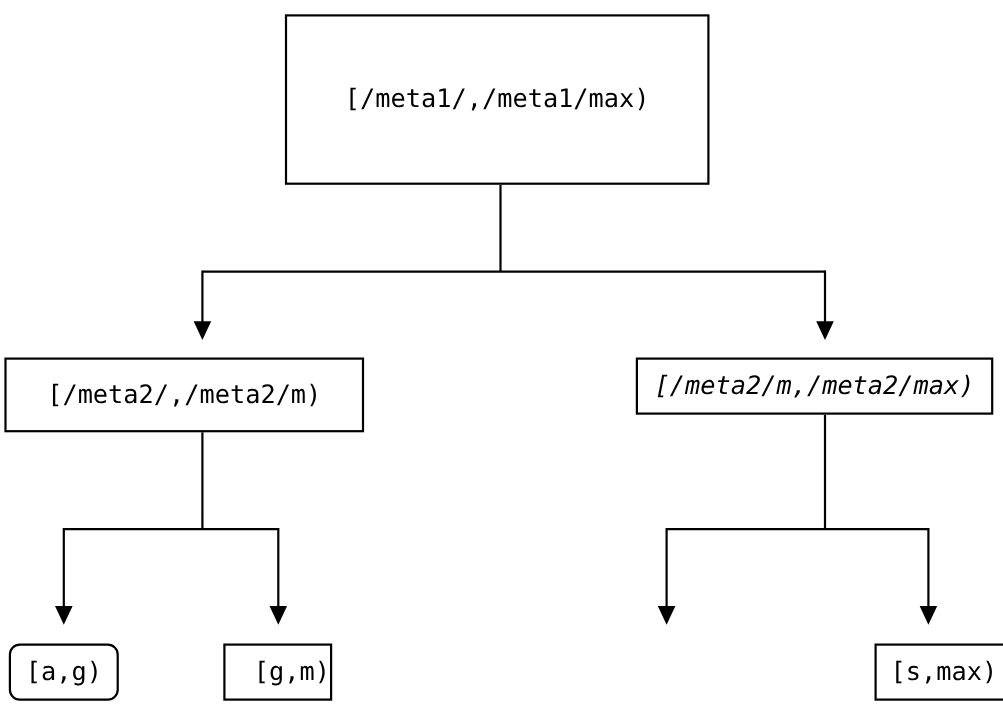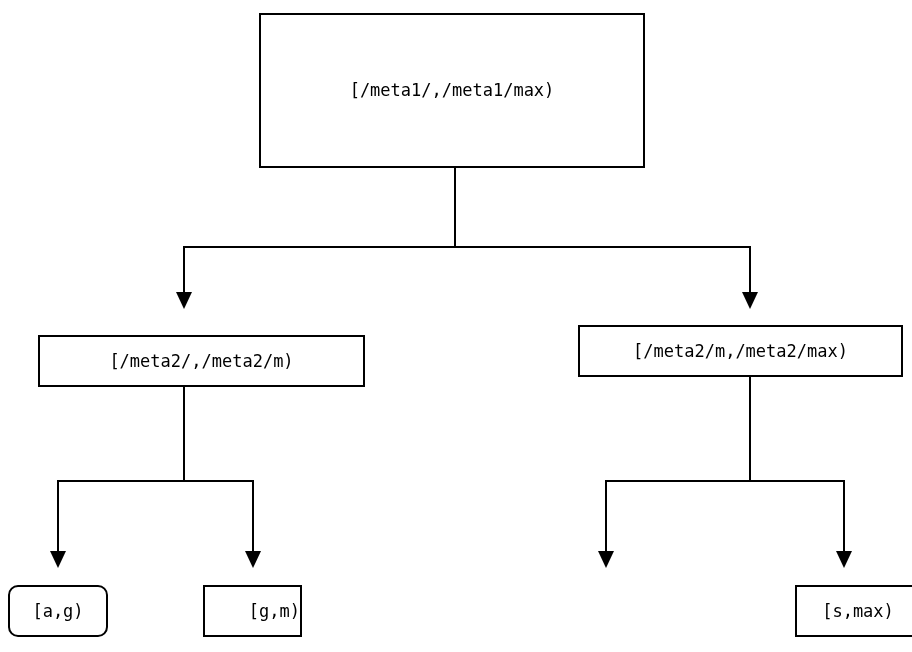--- a/index.html
+++ b/index.html
@@ -34,27 +34,27 @@
     fill: var(--line);
     stroke: none;
   }
   .node {
     position: absolute;
     border: 2px solid var(--line);
     background: var(--box-fill);
     display: flex;
     align-items: center;
     justify-content: center;
-    font-size: 17px;
+    font-size: 23px;
     line-height: 1;
     white-space: nowrap;
   }
   .node-root  { left: 259px; top:  13px; width: 386px; height: 155px; }
-  .node-l2-a  { left:  38px; top: 325px; width: 327px; height:  52px; margin-top: 10px; }
-  .node-l2-b  { left: 578px; top: 325px; width: 325px; height:  52px; }
+  .node-l2-a  { left:  4px; top: 325px; width: 327px; height:  68px; }
+  .node-l2-b  { left: 578px; top: 325px; width: 325px; height:  52px; font-style: italic; }
   .node-leaf-0 { left:   8px; top: 585px; width: 100px; height: 52px; border-radius: 10px; }
   .node-leaf-1 { left: 203px; top: 585px; width:  99px; height: 52px; justify-content: flex-end; }
   .node-leaf-2 { left: 553px; top: 585px; width: 100px; height: 52px; }
   .node-leaf-3 { left: 795px; top: 585px; width: 126px; height: 52px; }
 </style>
 </head>
 <body>
 
 <div class="canvas">
 

